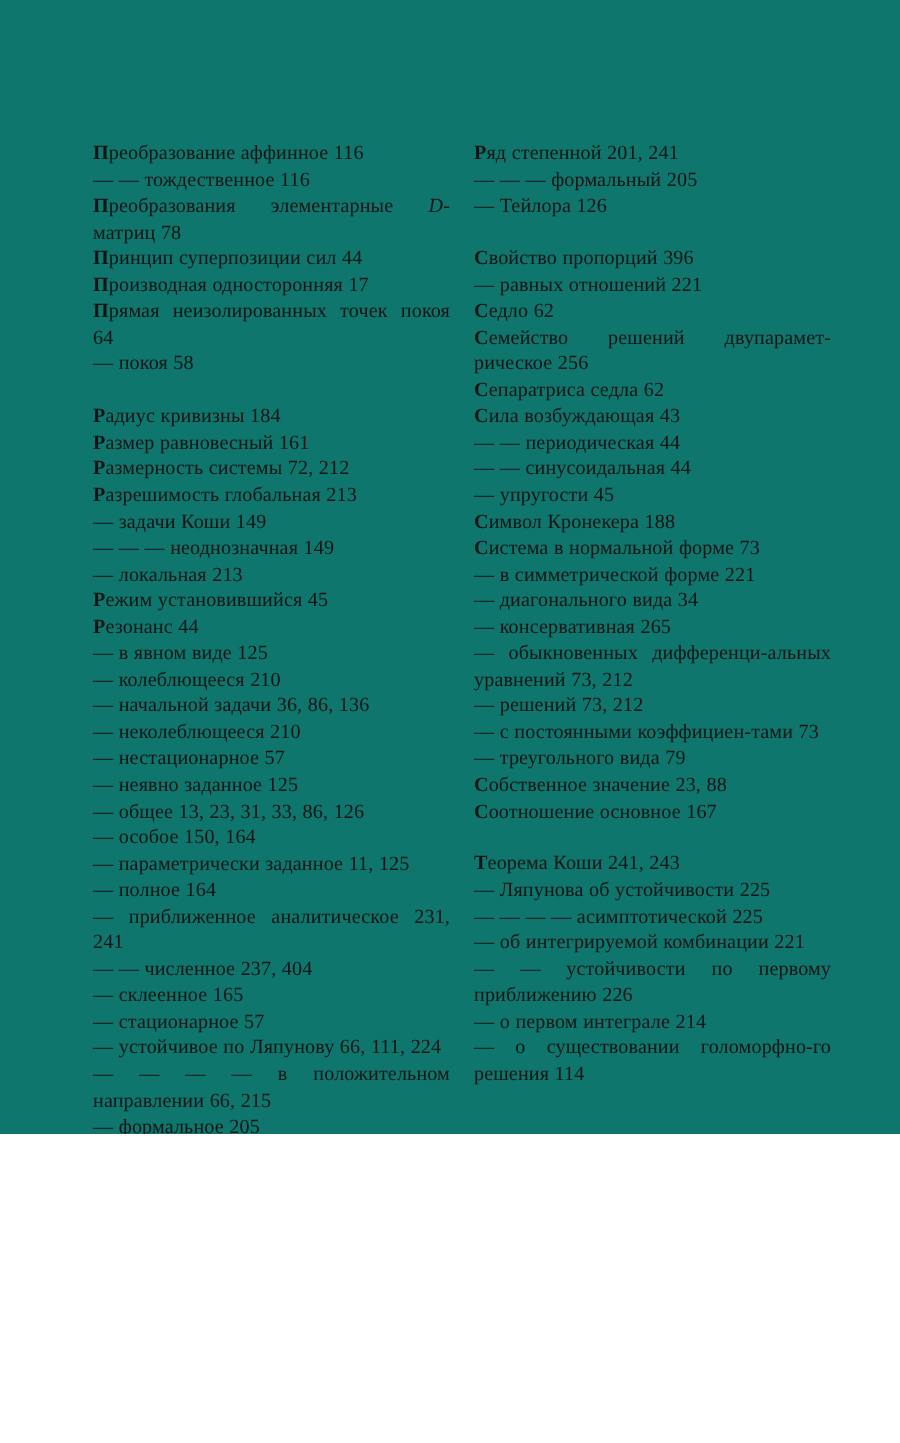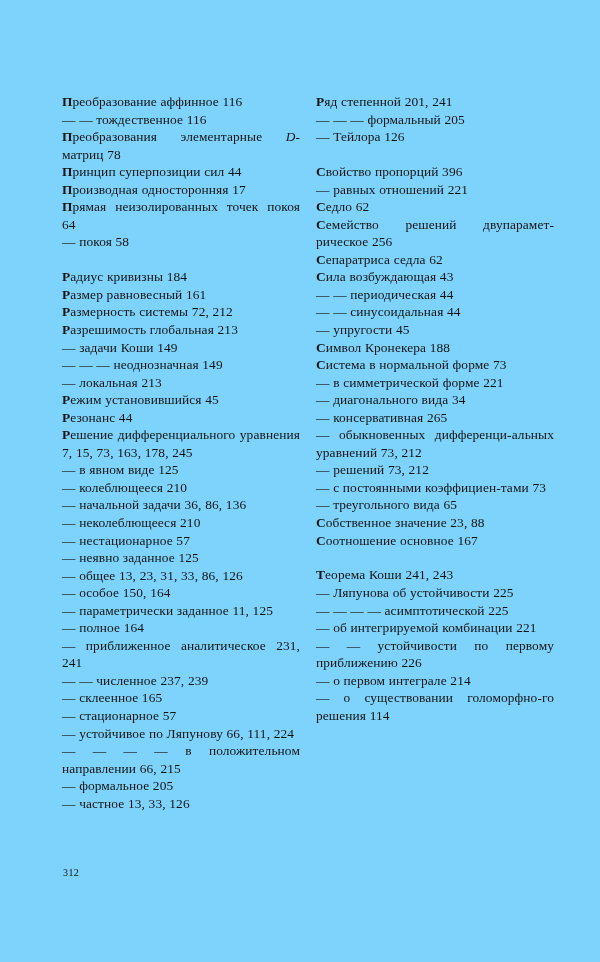--- a/index.html
+++ b/index.html
@@ -4,22 +4,22 @@
 <title>Index page 312</title>
 <style>
   html, body {
     margin: 0;
     padding: 0;
     background: #ffffff;
   }
   .page {
     position: relative;
     width: 600px;
-    height: 962px;
-    background: #7dd3fc;
+    height: 756px;
+    background: #0f766e;
     overflow: hidden;
     font-family: "Liberation Serif", "DejaVu Serif", serif;
     color: #141414;
   }
   .columns {
     position: absolute;
     top: 93px;
     left: 62px;
     width: 492px;
     display: flex;
@@ -84,33 +84,32 @@
         <div class="section">
           <p class="entry sec-start"><span class="initial">Р</span><span>адиус кривизны 184</span></p>
           <p class="entry"><span class="initial">Р</span><span>азмер равновесный 161</span></p>
           <p class="entry"><span class="initial">Р</span><span>азмерность системы 72, 212</span></p>
           <p class="entry"><span class="initial">Р</span><span>азрешимость глобальная 213</span></p>
           <p class="entry"><span class="lead">— </span><span>задачи Коши 149</span></p>
           <p class="entry"><span class="lead">— — — </span><span>неоднозначная 149</span></p>
           <p class="entry"><span class="lead">— </span><span>локальная 213</span></p>
           <p class="entry"><span class="initial">Р</span><span>ежим установившийся 45</span></p>
           <p class="entry"><span class="initial">Р</span><span>езонанс 44</span></p>
-          <p class="entry"><span class="initial">Р</span><span>ешение  дифференциального уравнения 7, 15, 73, 163, 178, 245</span></p>
           <p class="entry"><span class="lead">— </span><span>в явном виде 125</span></p>
           <p class="entry"><span class="lead">— </span><span>колеблющееся 210</span></p>
           <p class="entry"><span class="lead">— </span><span>начальной задачи 36, 86, 136</span></p>
           <p class="entry"><span class="lead">— </span><span>неколеблющееся 210</span></p>
           <p class="entry"><span class="lead">— </span><span>нестационарное 57</span></p>
           <p class="entry"><span class="lead">— </span><span>неявно заданное 125</span></p>
           <p class="entry"><span class="lead">— </span><span>общее 13, 23, 31, 33, 86, 126</span></p>
           <p class="entry"><span class="lead">— </span><span>особое 150, 164</span></p>
           <p class="entry"><span class="lead">— </span><span>параметрически  заданное  11, 125</span></p>
           <p class="entry"><span class="lead">— </span><span>полное 164</span></p>
           <p class="entry"><span class="lead">— </span><span>приближенное  аналитическое 231, 241</span></p>
-          <p class="entry"><span class="lead">— — </span><span>численное 237, 239</span></p>
+          <p class="entry"><span class="lead">— — </span><span>численное 237, 404</span></p>
           <p class="entry"><span class="lead">— </span><span>склеенное 165</span></p>
           <p class="entry"><span class="lead">— </span><span>стационарное 57</span></p>
           <p class="entry"><span class="lead">— </span><span>устойчивое по Ляпунову 66, 111, 224</span></p>
           <p class="entry"><span class="lead">— — — — </span><span>в  положительном направлении 66, 215</span></p>
           <p class="entry"><span class="lead">— </span><span>формальное 205</span></p>
           <p class="entry"><span class="lead">— </span><span>частное 13, 33, 126</span></p>
         </div>
       </div>
     <div class="col" id="col-1">
         <div class="section">
@@ -129,21 +128,21 @@
           <p class="entry"><span class="lead">— — </span><span>синусоидальная 44</span></p>
           <p class="entry"><span class="lead">— </span><span>упругости 45</span></p>
           <p class="entry"><span class="initial">С</span><span>имвол Кронекера 188</span></p>
           <p class="entry"><span class="initial">С</span><span>истема в нормальной форме 73</span></p>
           <p class="entry"><span class="lead">— </span><span>в симметрической форме 221</span></p>
           <p class="entry"><span class="lead">— </span><span>диагонального вида 34</span></p>
           <p class="entry"><span class="lead">— </span><span>консервативная 265</span></p>
           <p class="entry"><span class="lead">— </span><span>обыкновенных  дифференци-альных уравнений 73, 212</span></p>
           <p class="entry"><span class="lead">— </span><span>решений 73, 212</span></p>
           <p class="entry"><span class="lead">— </span><span>с  постоянными  коэффициен-тами 73</span></p>
-          <p class="entry"><span class="lead">— </span><span>треугольного вида 65</span></p>
+          <p class="entry"><span class="lead">— </span><span>треугольного вида 79</span></p>
           <p class="entry"><span class="initial">С</span><span>обственное значение 23, 88</span></p>
           <p class="entry"><span class="initial">С</span><span>оотношение основное 167</span></p>
         </div>
         <div class="section">
           <p class="entry sec-start"><span class="initial">Т</span><span>еорема Коши 241, 243</span></p>
           <p class="entry"><span class="lead">— </span><span>Ляпунова  об  устойчивости 225</span></p>
           <p class="entry"><span class="lead">— — — — </span><span>асимптотической 225</span></p>
           <p class="entry"><span class="lead">— </span><span>об интегрируемой комбинации 221</span></p>
           <p class="entry"><span class="lead">— — </span><span>устойчивости  по  первому приближению 226</span></p>
           <p class="entry"><span class="lead">— </span><span>о первом интеграле 214</span></p>

